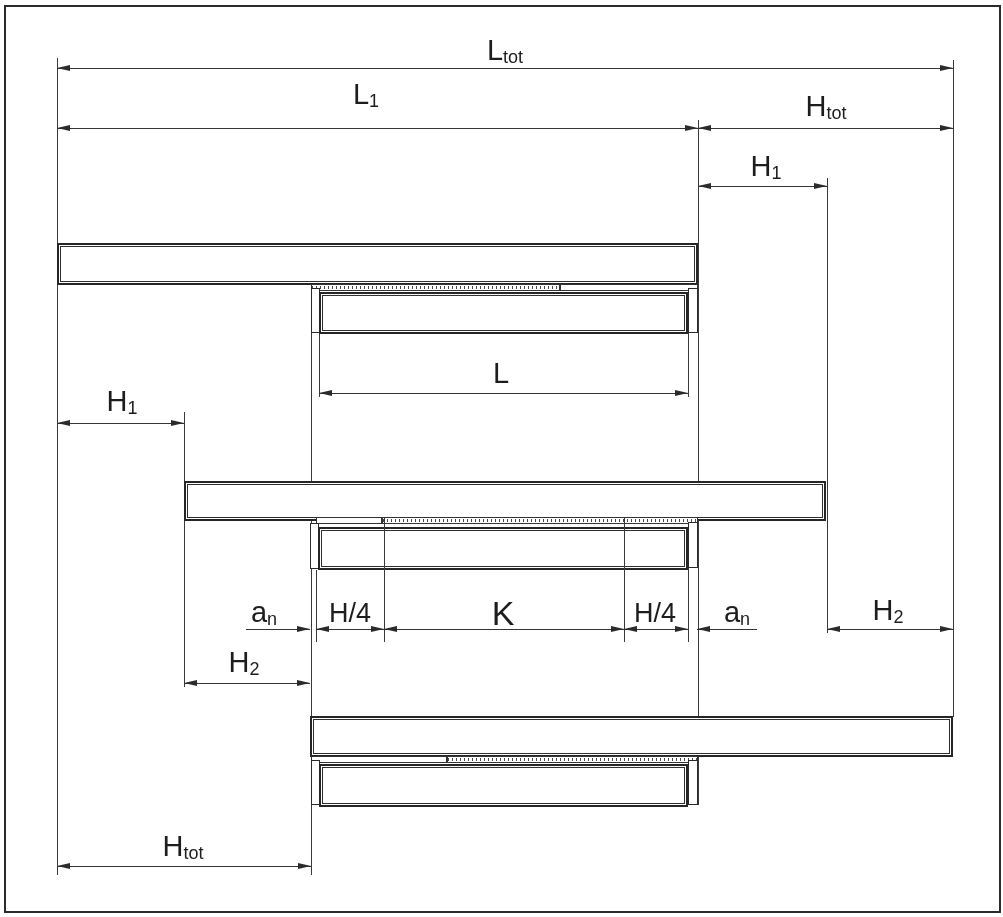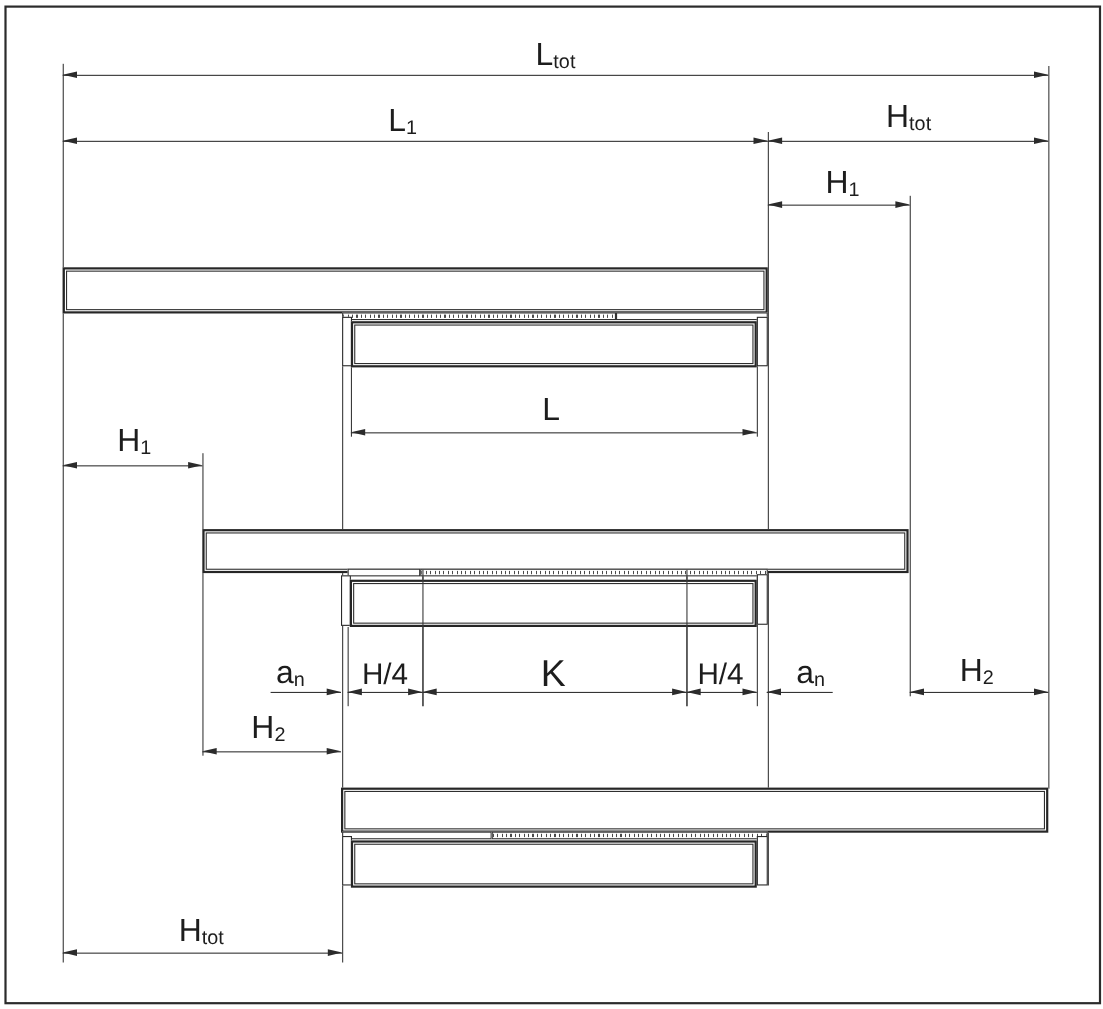--- a/index.html
+++ b/index.html
@@ -47,21 +47,21 @@
   <div class="vline" style="left:624px;top:518px;height:124px;"></div>
 
   <div class="hline" style="left:57px;top:68px;width:896px;"></div>
   <div class="arr l" style="left:57px;top:64.5px;"></div>
   <div class="arr r" style="left:940px;top:64.5px;"></div>
   <div class="dlabel" style="left:505px;top:36px;"><span class="base">L</span><span class="sub">tot</span></div>
 
   <div class="hline" style="left:57px;top:128px;width:641px;"></div>
   <div class="arr l" style="left:57px;top:124.5px;"></div>
   <div class="arr r" style="left:685px;top:124.5px;"></div>
-  <div class="dlabel" style="left:366px;top:96px;"><span class="base">L</span><span class="sub">1</span></div>
+  <div class="dlabel" style="left:366px;top:80px;"><span class="base">L</span><span class="sub">1</span></div>
 
   <div class="hline" style="left:698px;top:128px;width:255px;"></div>
   <div class="arr l" style="left:698px;top:124.5px;"></div>
   <div class="arr r" style="left:940px;top:124.5px;"></div>
   <div class="dlabel" style="left:826px;top:92px;"><span class="base">H</span><span class="sub">tot</span></div>
 
   <div class="hline" style="left:698px;top:186px;width:129px;"></div>
   <div class="arr l" style="left:698px;top:182.5px;"></div>
   <div class="arr r" style="left:814px;top:182.5px;"></div>
   <div class="dlabel" style="left:766px;top:152px;"><span class="base">H</span><span class="sub">1</span></div>

